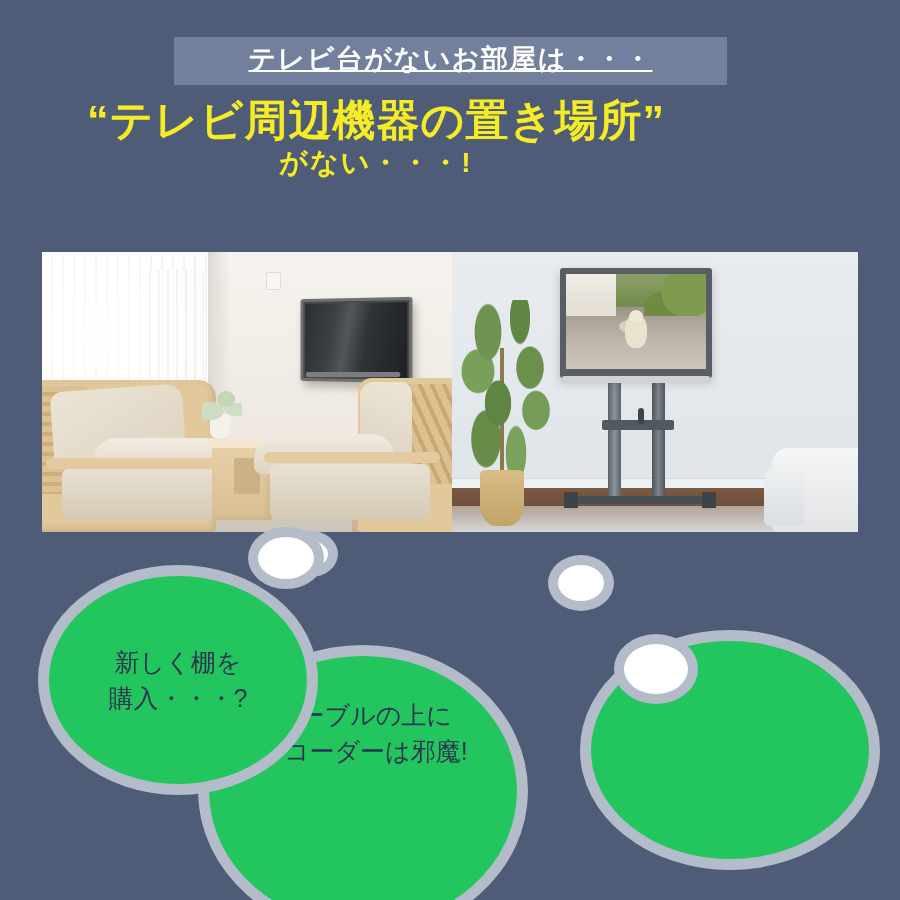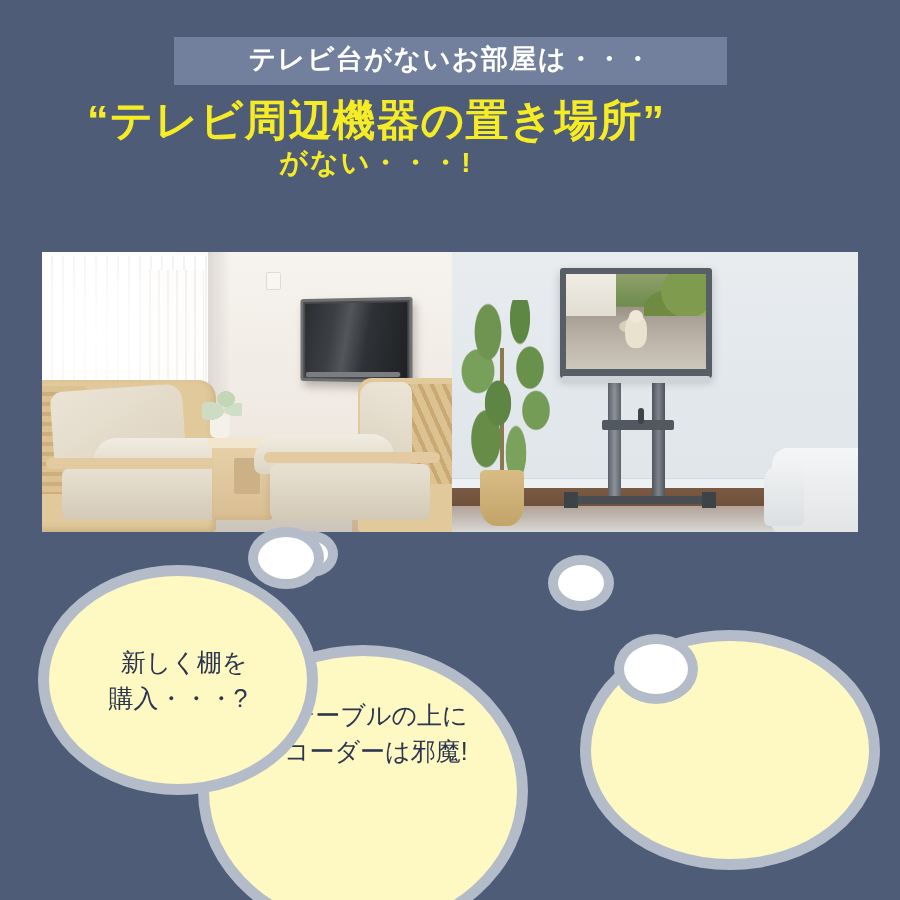--- a/index.html
+++ b/index.html
@@ -32,20 +32,21 @@
     width: 553px;
     height: 44px;
     display: flex;
     align-items: center;
     justify-content: center;
     color: #ffffff;
     font-size: 27px;
     font-weight: bold;
     letter-spacing: 1.5px;
     white-space: nowrap;
+    text-decoration: underline;
   }
 
   
   #headline {
     position: absolute;
     left: 0;
     top: 94px;
     width: 752px;
     text-align: center;
     color: #f5ec26;
@@ -345,28 +346,28 @@
   }
   .chair-r-white-arm {
     position: absolute; right: 54px; top: 212px; width: 40px; height: 62px;
     background: linear-gradient(180deg, #eff1f2, #dcdfe2);
     border-radius: 18px 8px 6px 6px;
   }
 
   
   .bubble {
     position: absolute;
-    background: #fef9c3;
+    background: #22c55e;
     border: 11px solid #b4bcc9;
     border-radius: 50%;
     box-sizing: border-box;
     display: flex;
     align-items: center;
     justify-content: center;
-    text-align: right;
+    text-align: center;
     color: #2b3550;
     line-height: 1.45;
   }
   .bubble-text { display: block; }
   #bubble-1 {
     left: 38px; top: 565px; width: 280px; height: 230px;
     font-size: 25px;
     z-index: 3;
   }
   #bubble-2 {

